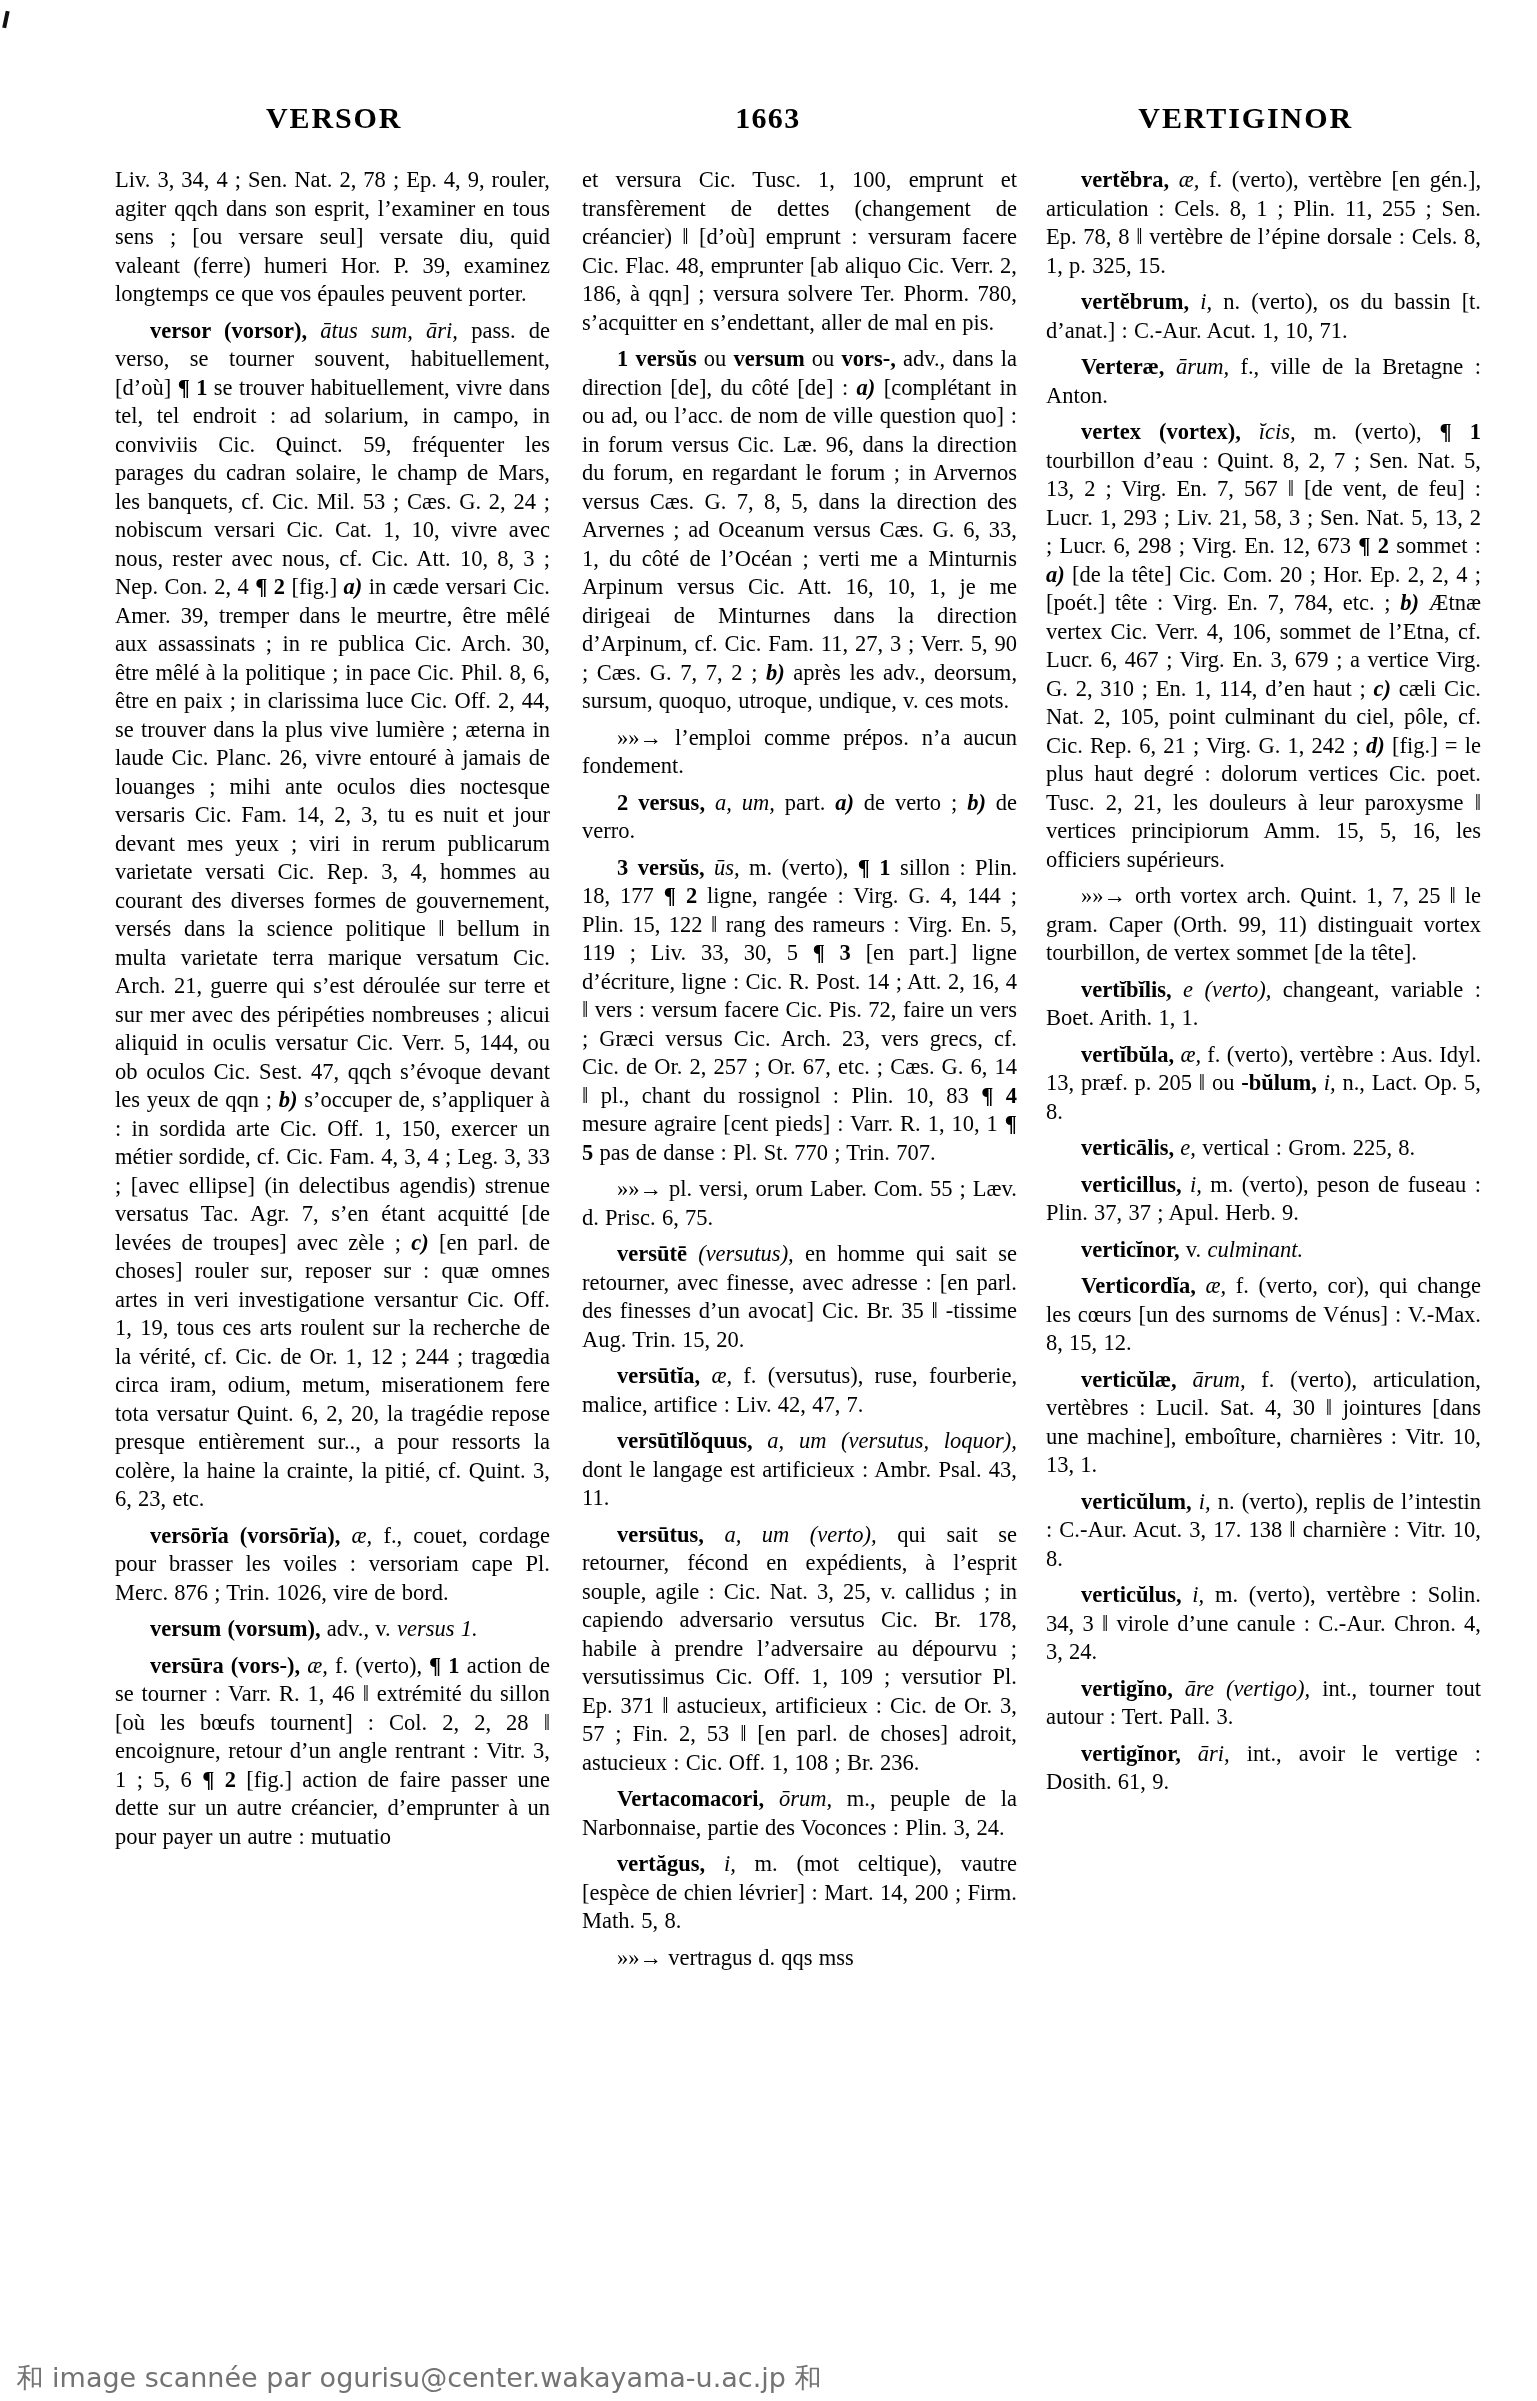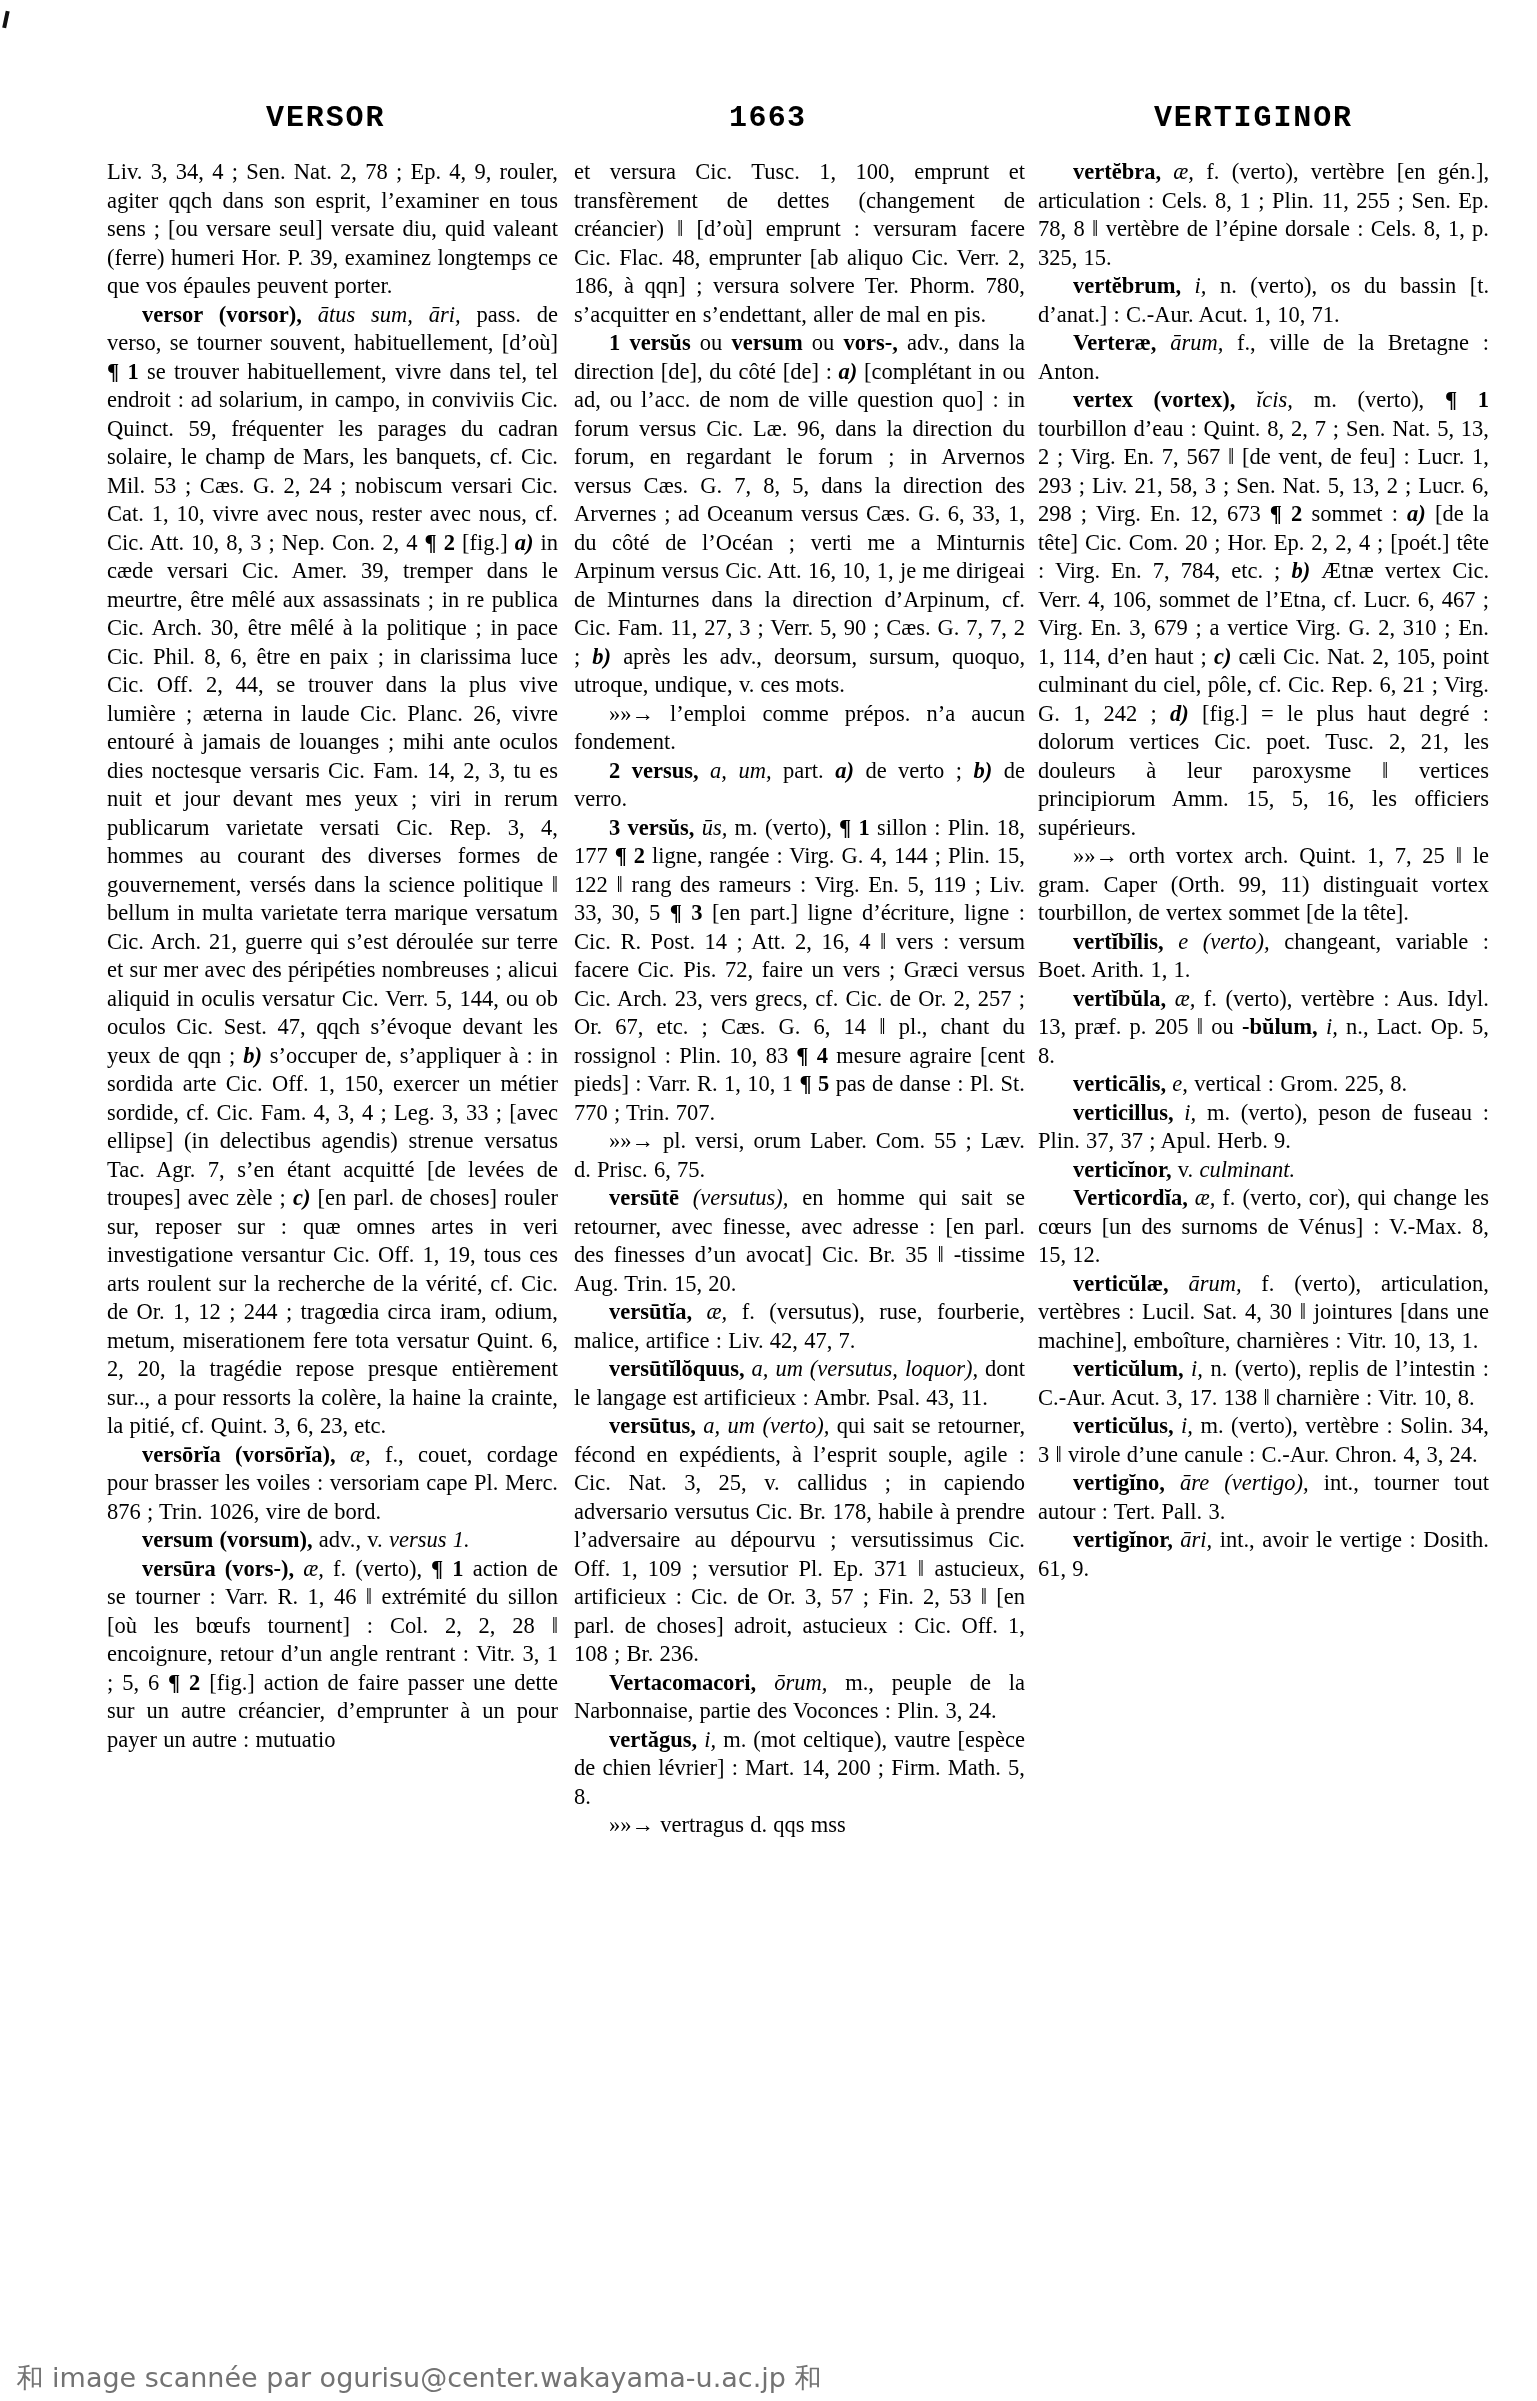--- a/index.html
+++ b/index.html
@@ -13,36 +13,35 @@
   }
   .corner-mark{
     position:absolute;left:3.8px;top:11.4px;
     width:3.8px;height:16.5px;background:#111;
     transform:rotate(12deg);
   }
   .header-word{
     position:absolute;top:101px;
     font-weight:700;font-size:30px;letter-spacing:1.9px;
     white-space:nowrap;
-    font-family:Liberation Mono, monospace;
   }
   .header-left{left:266px;}
   .header-center{left:50%;transform:translateX(-51%);letter-spacing:1.3px;}
   .header-right{right:184px;text-align:right;}
   .col{
     position:absolute;top:158px;width:451px;height:2222px;
     overflow:hidden;
     font-size:22.5px;line-height:28.5px;
     text-align:justify;
     word-spacing:0.6px;
   }
   .col-1{left:107px;}
   .col-2{left:574px;}
   .col-3{left:1038px;}
-  .para{margin:0;padding:0;}
+  .para{margin:8px;padding:0;}
   .entry{text-indent:35px;}
   .note{text-indent:35px;}
   .seg-b{font-weight:700;}
   .seg-i{font-style:italic;}
   .seg-bi{font-weight:700;font-style:italic;}
   .footer{
     position:absolute;left:16.5px;top:2360px;
     font-family:"DejaVu Sans","Liberation Sans",sans-serif;
     font-size:27px;color:#737373;white-space:nowrap;
   }

